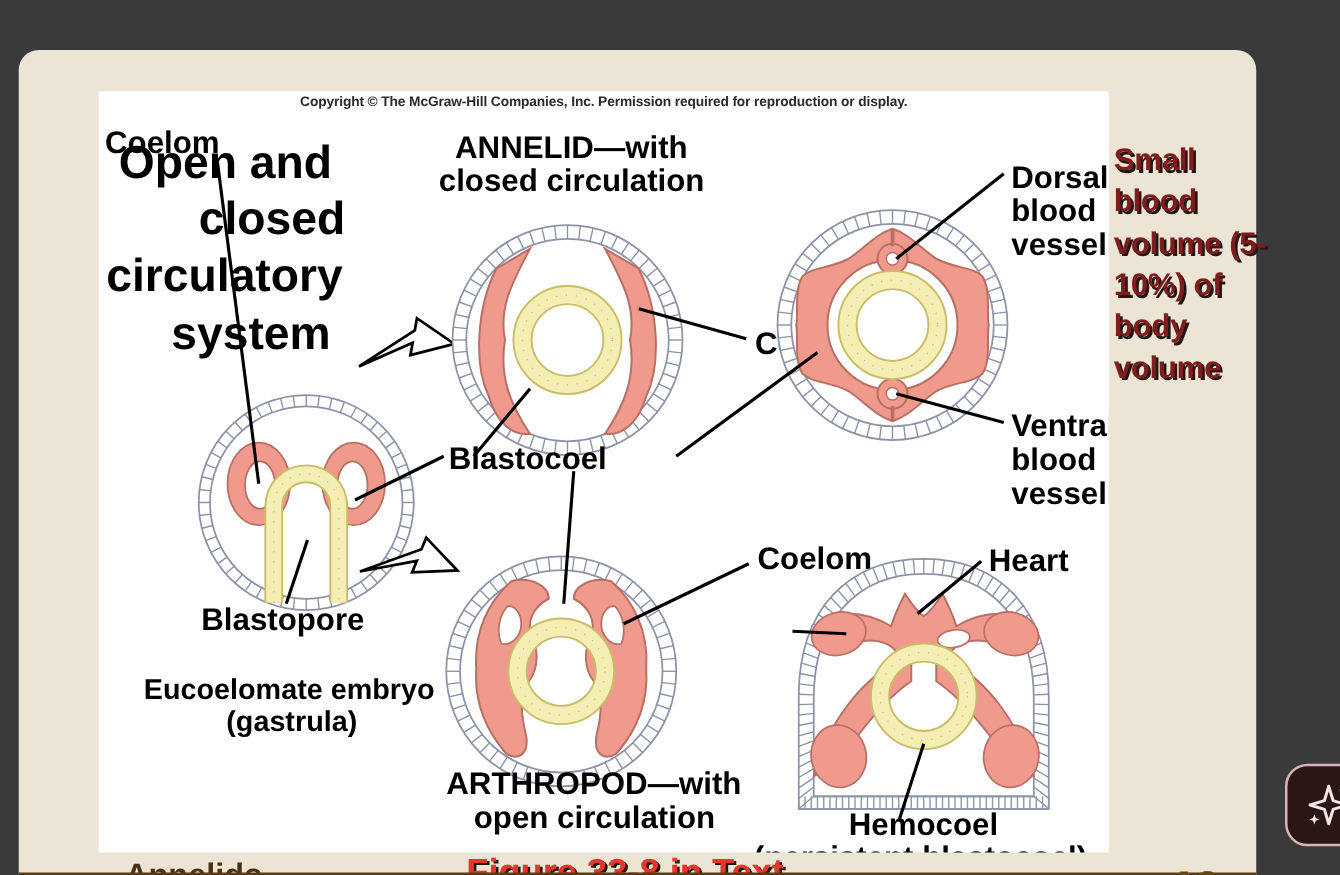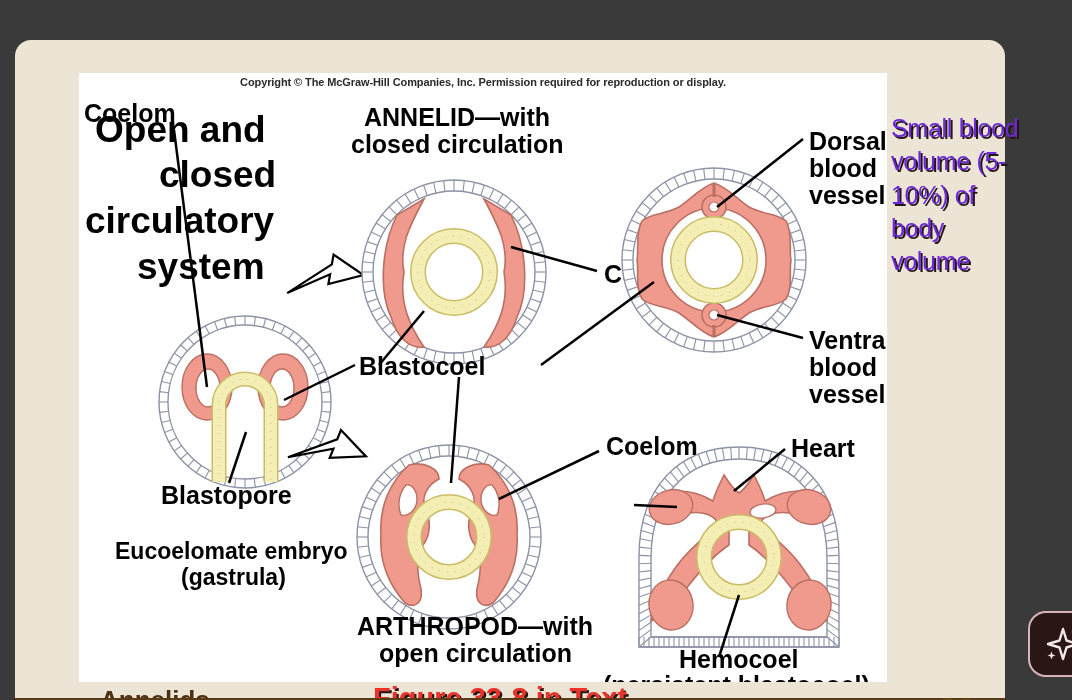--- a/index.html
+++ b/index.html
@@ -55,22 +55,22 @@
     position: absolute;
     left: 0;
     top: 14px;
     width: 808px;
     height: 595px;
   }
 
   
   .red-note {
     position: absolute;
-    color: #6d28d9;
-    font-weight: normal;
+    color: #7f1d1d;
+    font-weight: bold;
     font-size: 25px;
     line-height: 1.33;
     text-shadow: 2px 2px 0 #241613;
     letter-spacing: -0.3px;
   }
   #note-small { left: 876px; top: 72px; width: 128px; }
   #note-large { left: 876px; top: 398px; width: 136px; }
 
   
   #footer-title {

